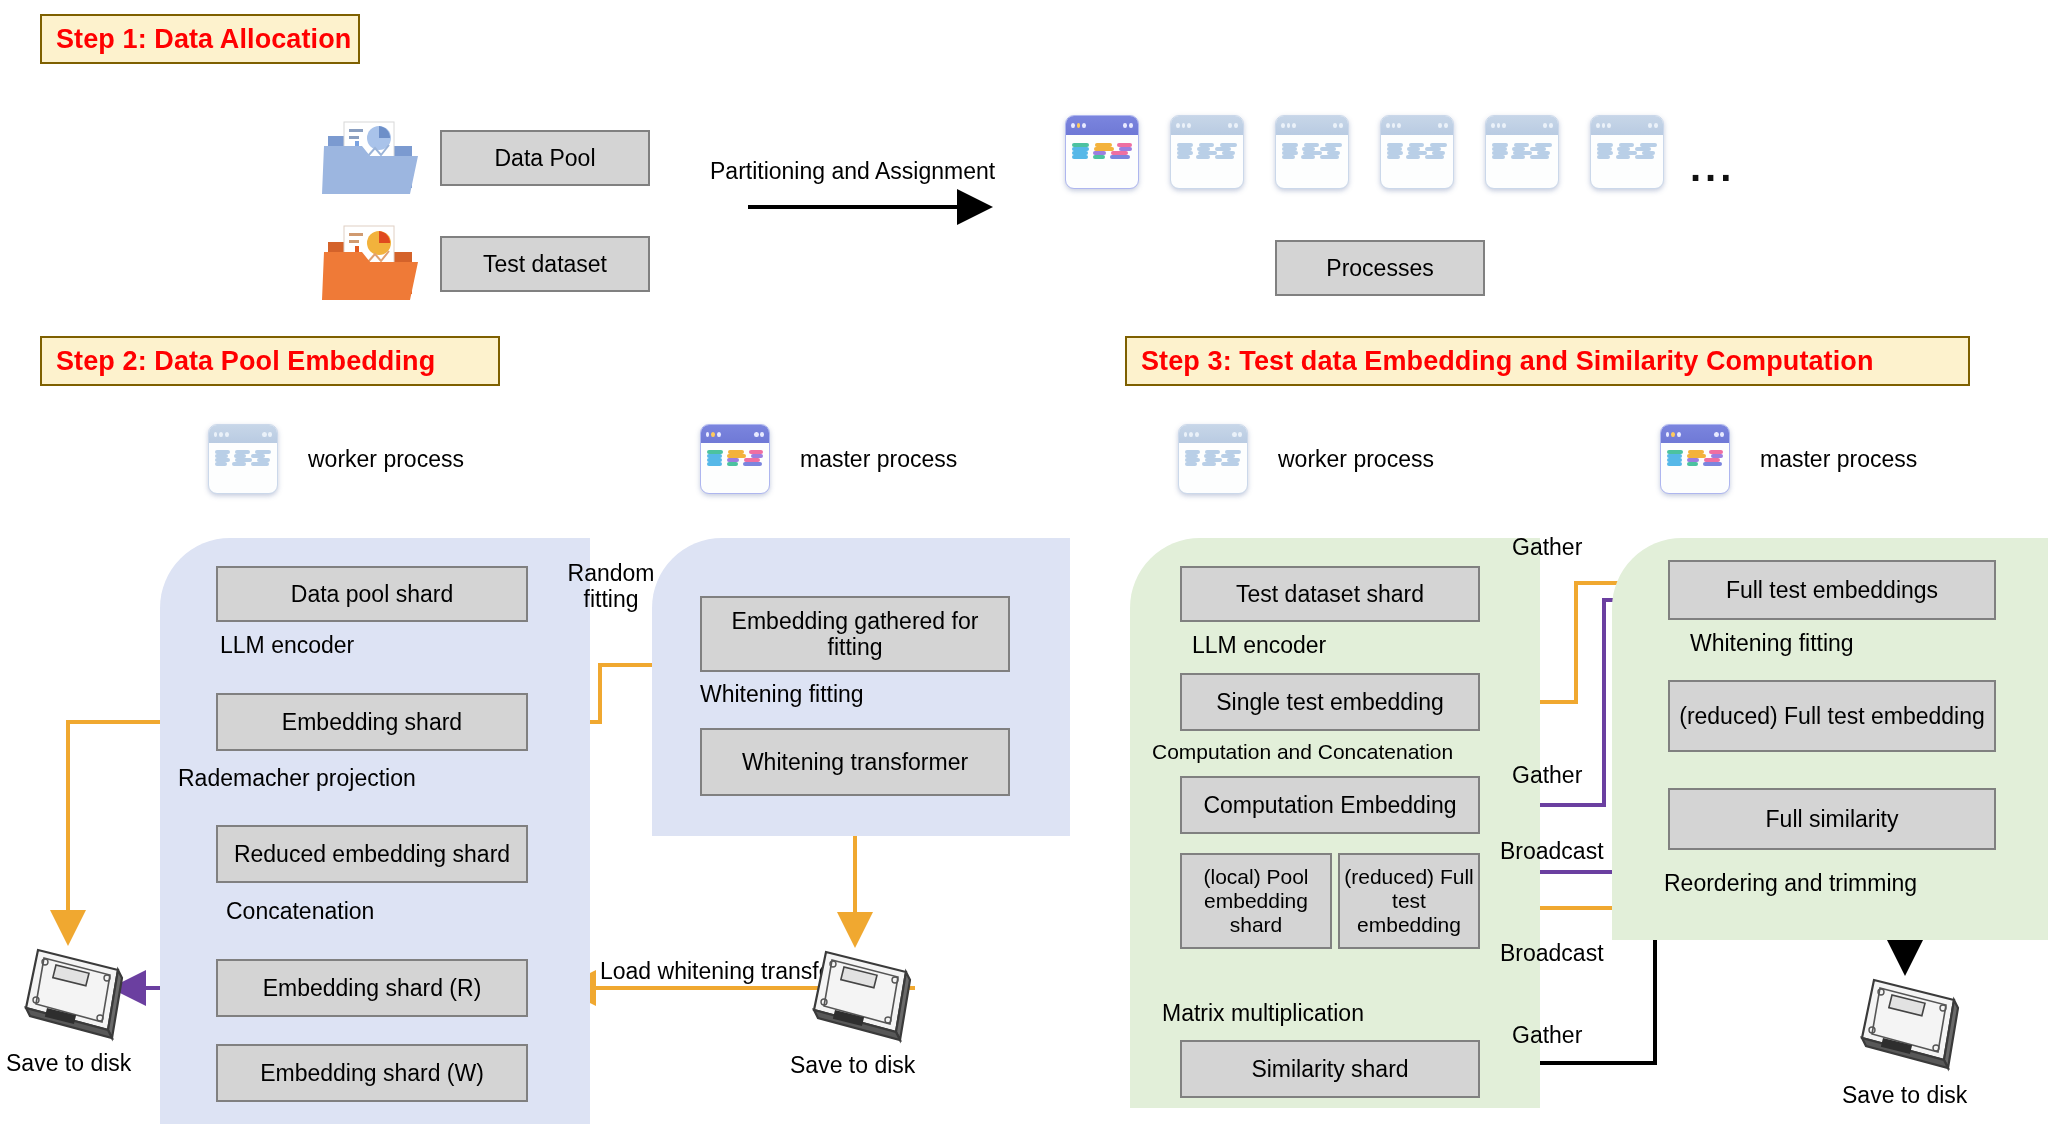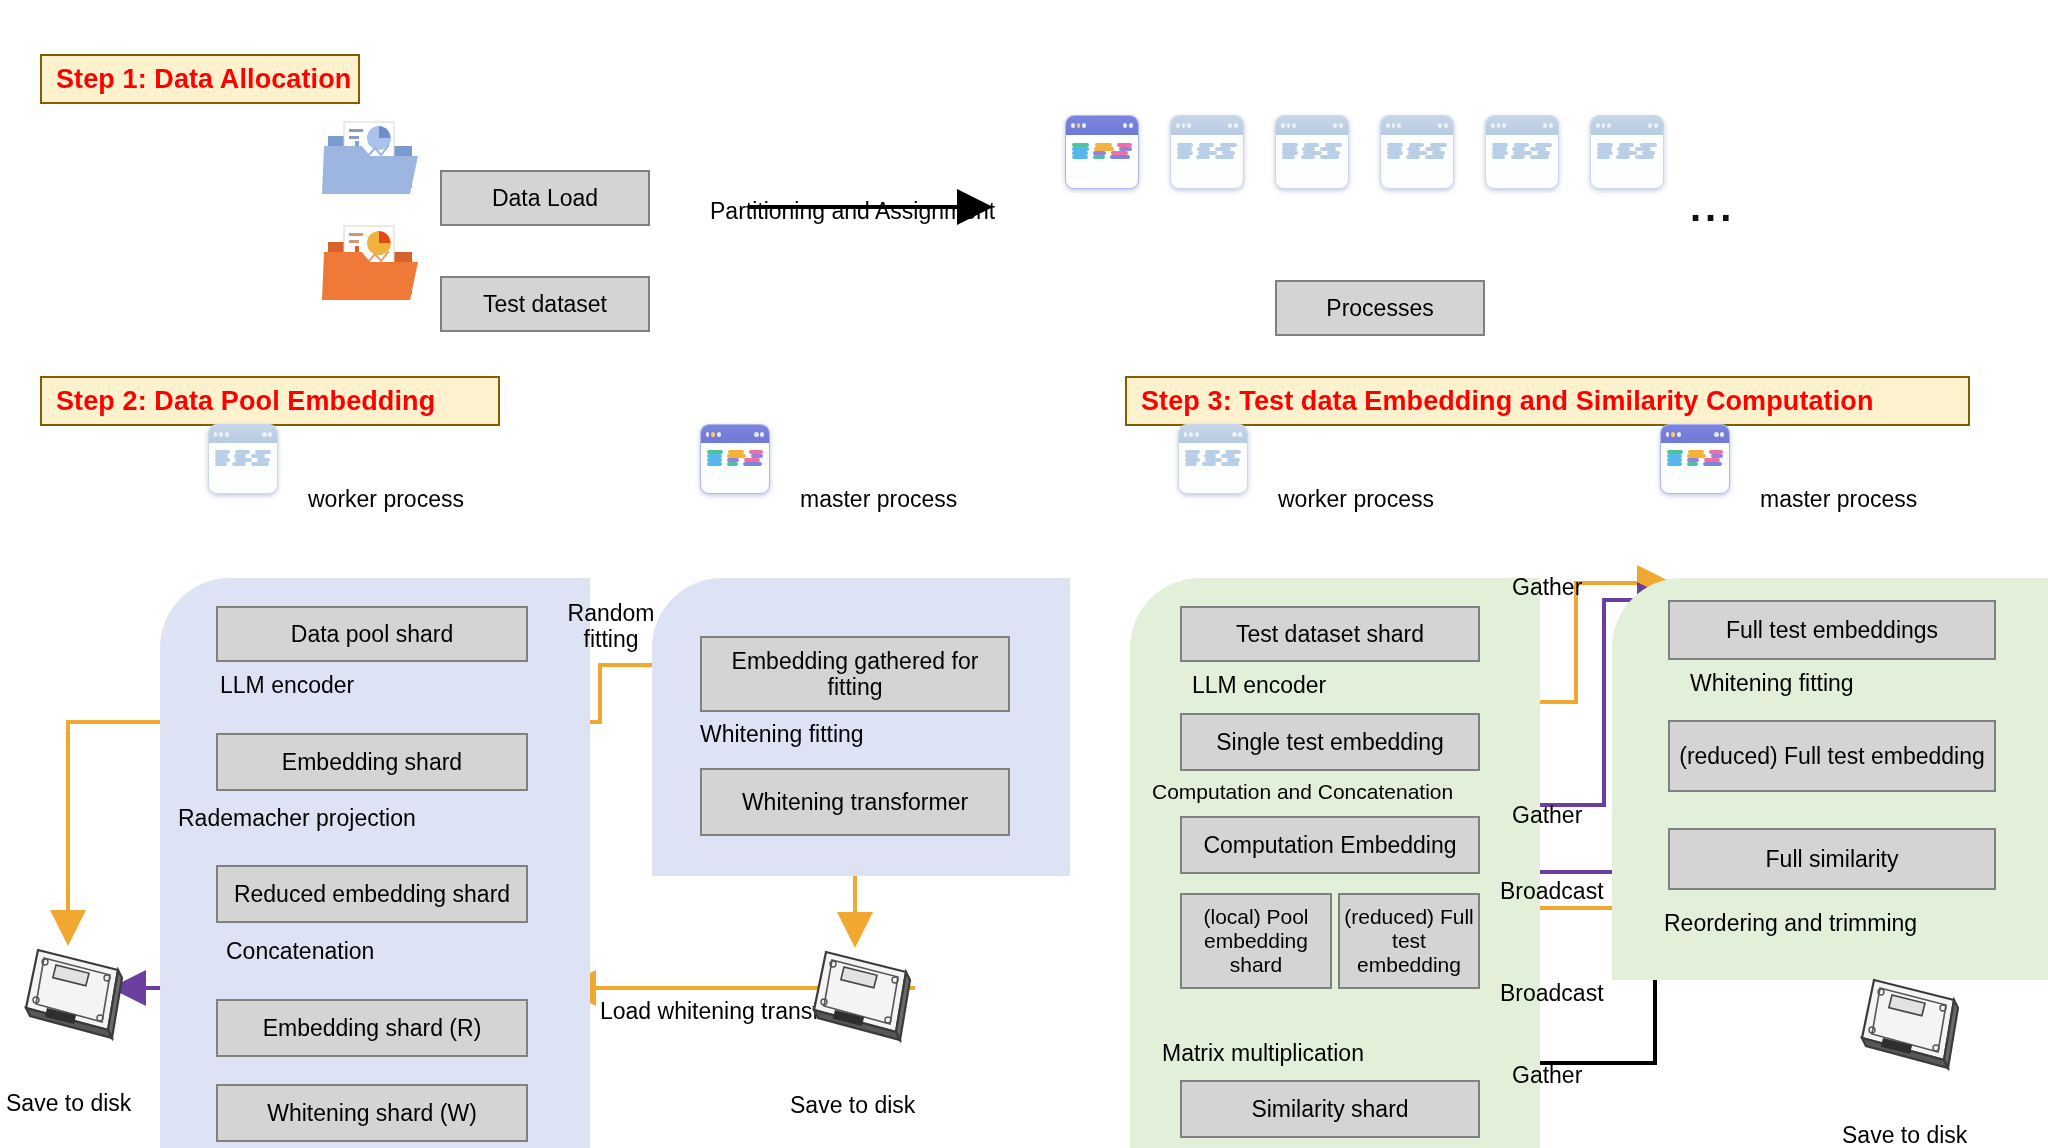--- a/index.html
+++ b/index.html
@@ -1,18 +1,18 @@
 <!DOCTYPE html>
 <html><head>
 <meta charset="utf-8">
 <style>
   html,body{margin:0;padding:0;background:#ffffff;}
   body{width:2048px;height:1148px;position:relative;overflow:hidden;
        font-family:"Liberation Sans","DejaVu Sans",sans-serif;color:#000;}
-  .abs{position:absolute;margin-top:40px;}
+  .abs{position:absolute;}
 
   
   .step-banner{
     background:#fdf2cd;border:2px solid #7e6000;
     display:flex;align-items:center;justify-content:flex-start;
     padding:0 14px;box-sizing:border-box;
   }
   .step-banner span{
     color:#ff0000;font-weight:bold;font-size:27px;letter-spacing:.1px;white-space:nowrap;
   }
@@ -180,21 +180,21 @@
     <rect x="27" y="20" width="10" height="3" fill="#8a9fc0"></rect>
     <rect x="27" y="30" width="4" height="14" fill="#5b7fbd"></rect>
     <rect x="33" y="25" width="4" height="19" fill="#7aa2e0"></rect>
     <circle cx="57" cy="22" r="12" fill="#a9c3ea"></circle>
     <path d="M57,22 L57,10 A12,12 0 0,1 68,22 Z" fill="#6d8fc8"></path>
     <path d="M46,40 l7,-8 l6,7 l8,-10" fill="none" stroke="#9ab3d8" stroke-width="2"></path>
     <path d="M2,30 L40,30 L48,40 L96,40 L88,78 L0,78 Z" fill="#9cb6e0"></path>
   </svg>
 </div>
 <div class="abs gbox" style="left:440px;top:130px;width:210px;height:56px;">
-  <span>Data Load</span>
+  <span>Data Pool</span>
 </div>
 
 <div class="folder" style="left:322px;top:222px;width:96px;height:80px;">
   <svg width="96" height="80" viewBox="0 0 96 80">
     <path d="M6,20 L38,20 L46,30 L90,30 L90,72 L6,72 Z" fill="#d4622a"></path>
     <rect x="22" y="4" width="50" height="46" fill="#fff" stroke="#e0d0c4"></rect>
     <rect x="27" y="11" width="14" height="3" fill="#d09a70"></rect>
     <rect x="27" y="18" width="10" height="3" fill="#d09a70"></rect>
     <rect x="27" y="30" width="4" height="14" fill="#e2a33a"></rect>
     <rect x="33" y="24" width="4" height="20" fill="#e35b22"></rect>
@@ -546,21 +546,21 @@
 <div class="abs gbox" style="left:216px;top:825px;width:312px;height:58px;">
   <span>Reduced embedding shard</span>
 </div>
 <div class="abs lbl" style="left:226px;top:898px;">
   <span>Concatenation</span>
 </div>
 <div class="abs gbox" style="left:216px;top:959px;width:312px;height:58px;">
   <span>Embedding shard (R)</span>
 </div>
 <div class="abs gbox" style="left:216px;top:1044px;width:312px;height:58px;">
-  <span>Whitening shard (W)</span>
+  <span>Embedding shard (W)</span>
 </div>
 
 <div class="abs lbl wrap" style="left:556px;top:560px;width:110px;">
   <span>Random fitting</span>
 </div>
 
 <div class="abs gbox" style="left:700px;top:596px;width:310px;height:76px;">
   <span>Embedding gathered for fitting</span>
 </div>
 <div class="abs lbl" style="left:700px;top:681px;">

